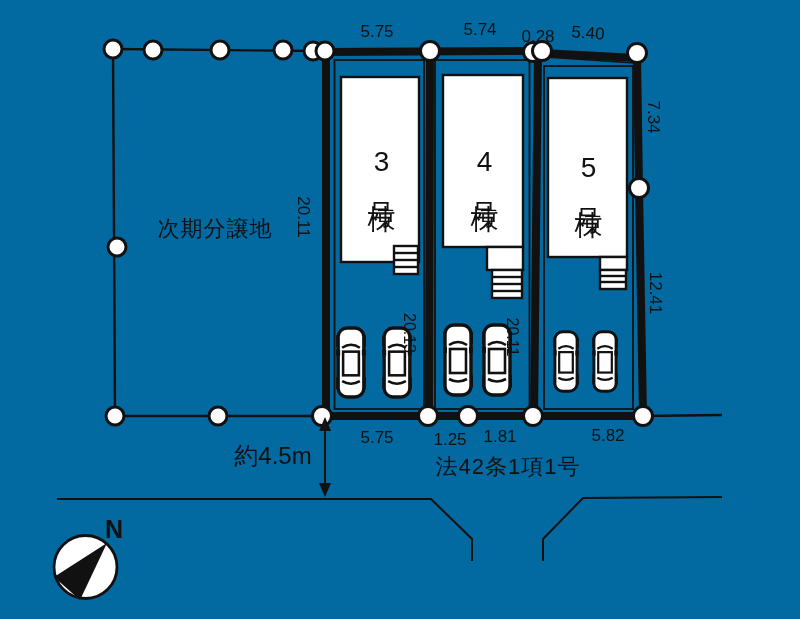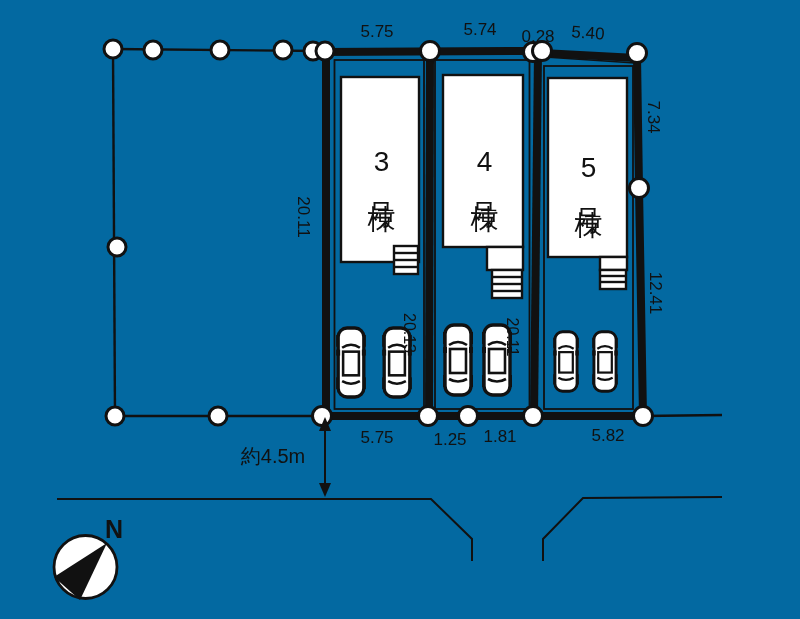--- a/index.html
+++ b/index.html
@@ -152,21 +152,23 @@
   <div class="lbl rot" style="left:655px;top:293px;">12.41</div>
 
   <div class="lbl rot small" style="left:409px;top:333px;">20.13</div>
   <div class="lbl rot small" style="left:512px;top:337px;">20.11</div>
 
   <div class="lbl" style="left:377px;top:437px;">5.75</div>
   <div class="lbl" style="left:450px;top:439px;">1.25</div>
   <div class="lbl" style="left:500px;top:436px;">1.81</div>
   <div class="lbl" style="left:591px;top:435px;margin-left:17px;">5.82</div>
 
-  <div class="lbl" style="left:273px;top:456px;font-size:20px;">約4.5m</div>
+  <div class="lbl jp" style="left:215px;top:229px;">次期分譲地</div>
+  <div class="lbl jp" style="left:508px;top:467px;">法42条1項1号</div>
+  <div class="lbl" style="left:273px;top:456px;font-size:24px;">約4.5m</div>
 
   <div class="lot-name" style="left:381px;top:166px;">3号棟</div>
   <div class="lot-name" style="left:484px;top:166px;">4号棟</div>
   <div class="lot-name" style="left:588px;top:172px;">5号棟</div>
 
   <div class="north-n" style="left:114px;top:529px;">N</div>
 
 </div>
 
 </body></html>

